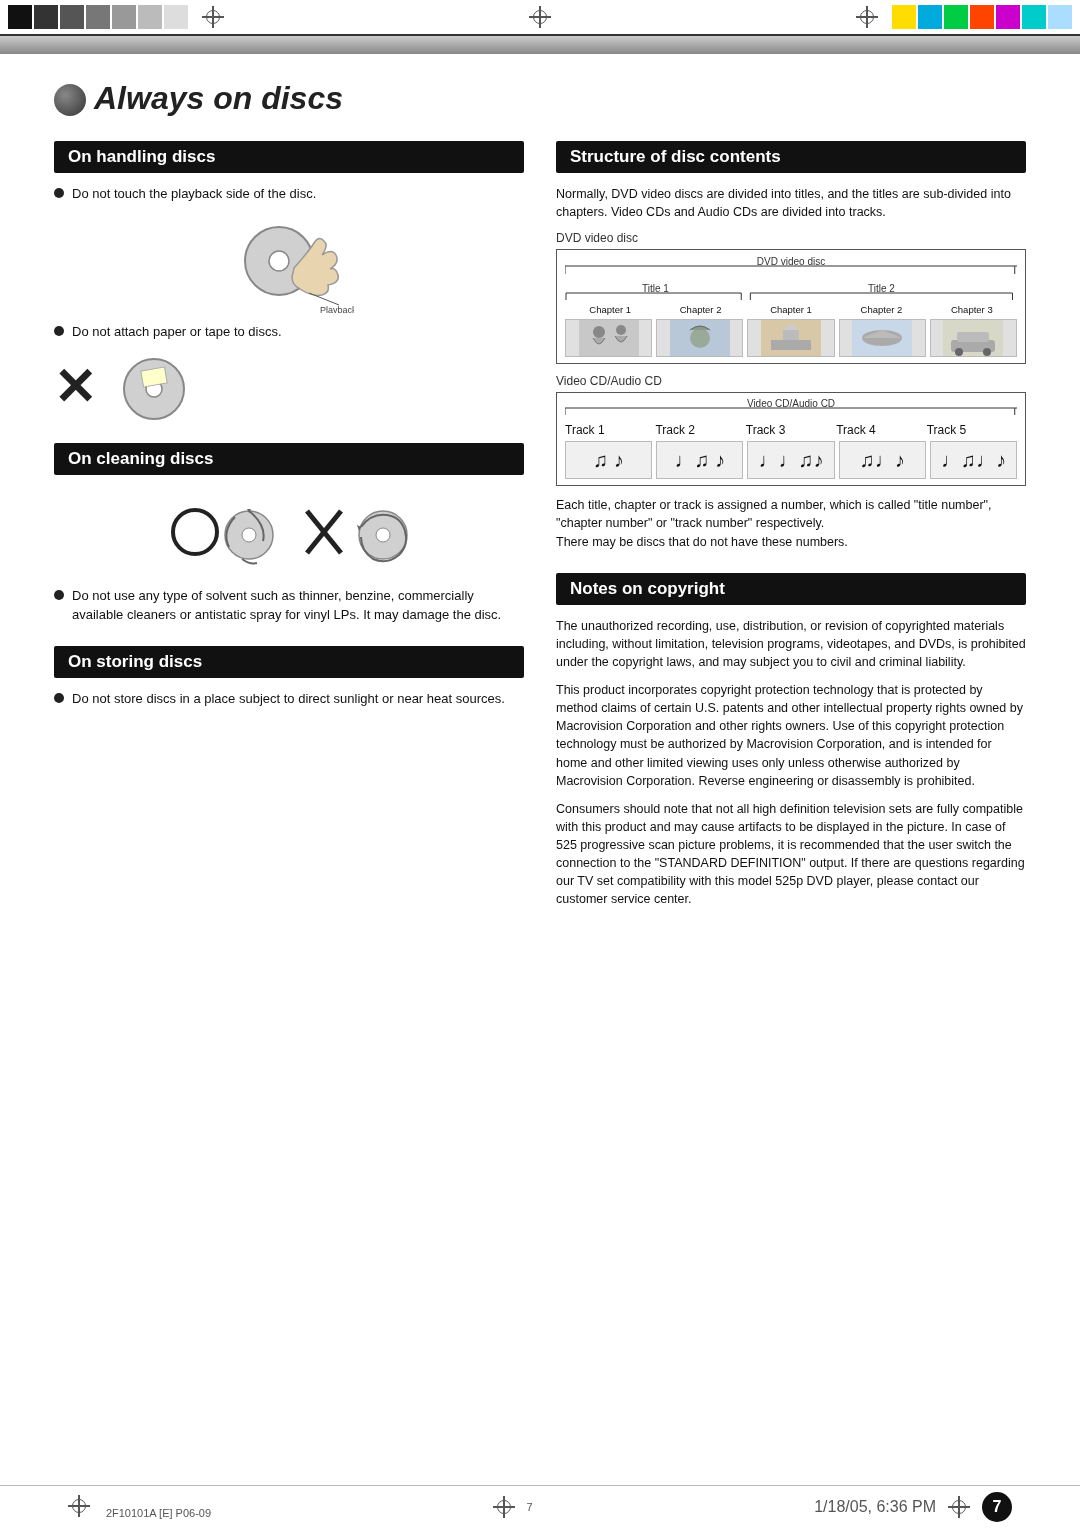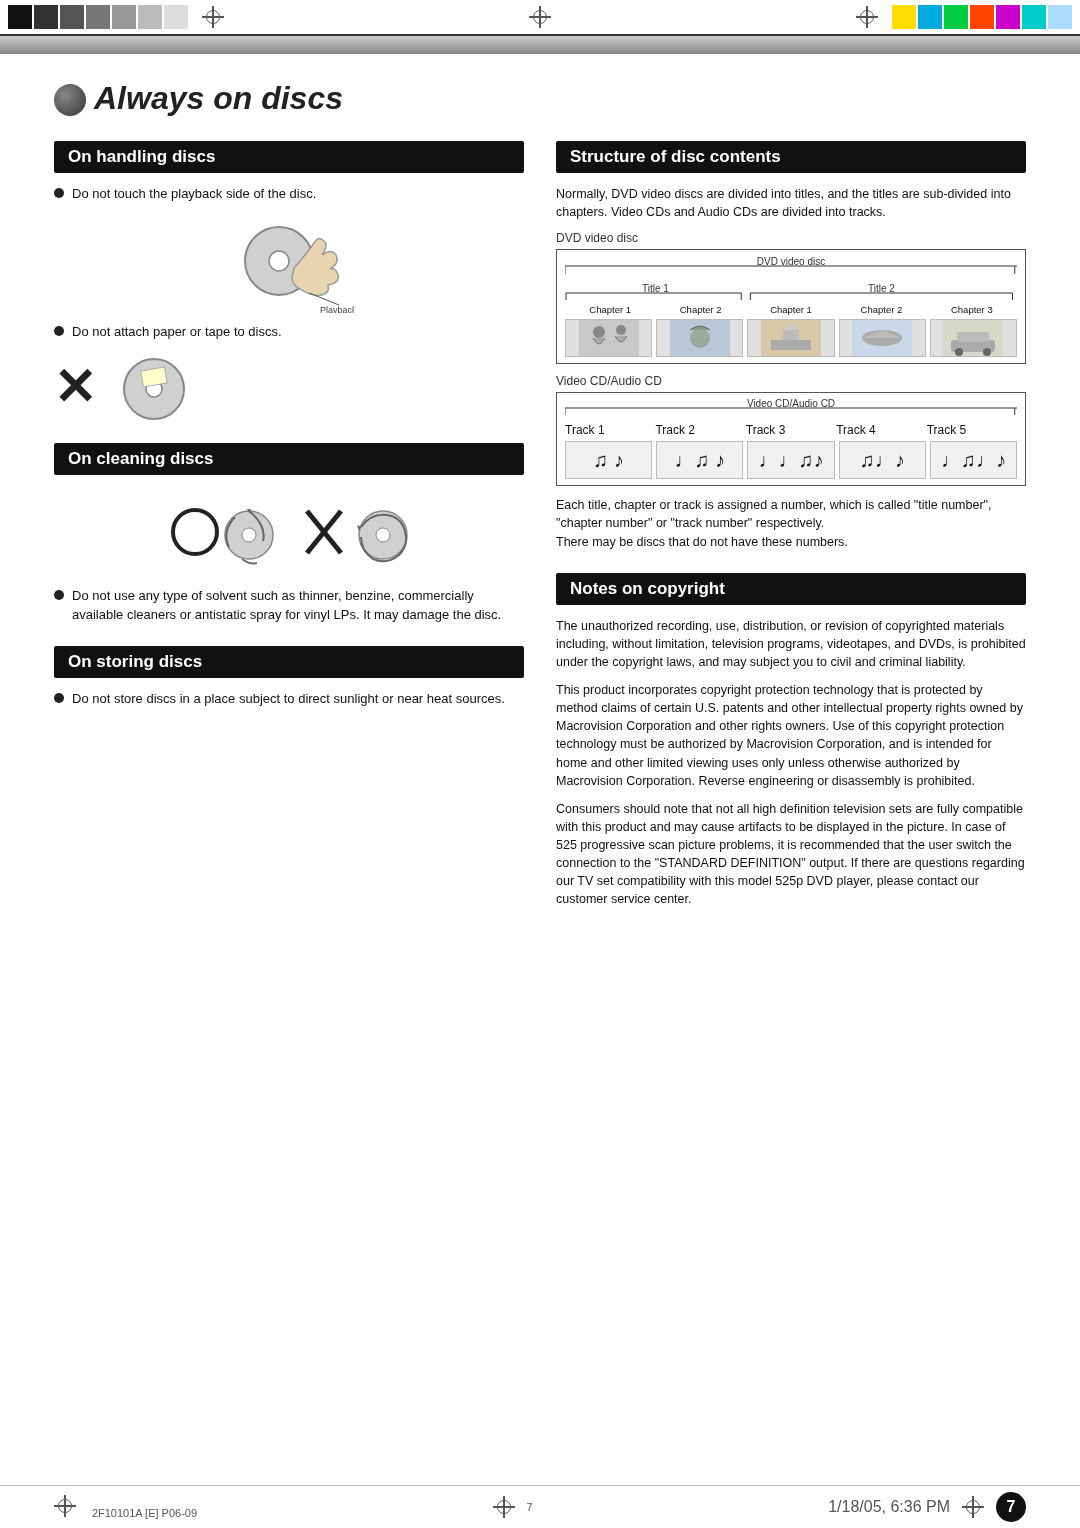--- a/index.html
+++ b/index.html
@@ -522,21 +522,21 @@
 
       <p class="para-text">The unauthorized recording, use, distribution, or revision of copyrighted materials including, without limitation, television programs, videotapes, and DVDs, is prohibited under the copyright laws, and may subject you to civil and criminal liability.</p>
       <p class="para-text">This product incorporates copyright protection technology that is protected by method claims of certain U.S. patents and other intellectual property rights owned by Macrovision Corporation and other rights owners. Use of this copyright protection technology must be authorized by Macrovision Corporation, and is intended for home and other limited viewing uses only unless otherwise authorized by Macrovision Corporation. Reverse engineering or disassembly is prohibited.</p>
       <p class="para-text">Consumers should note that not all high definition television sets are fully compatible with this product and may cause artifacts to be displayed in the picture. In case of 525 progressive scan picture problems, it is recommended that the user switch the connection to the "STANDARD DEFINITION" output. If there are questions regarding our TV set compatibility with this model 525p DVD player, please contact our customer service center.</p>
     </div>
 
   </div>
 
 </div>
 
-<div style="display:flex; align-items:center; justify-content:space-between; padding:6px 54px; border-top:1px solid #bbb; position:absolute; bottom:0; left:0; right:0; background:#fff;">
+<div style="display:flex; align-items:center; justify-content:space-between; padding:6px 68px; border-top:1px solid #bbb; position:absolute; bottom:0; left:0; right:0; background:#fff;">
   <div>
     <div style="width:22px;height:22px;position:relative;display:inline-block;">
       <div style="position:absolute;left:10px;top:0;width:2px;height:22px;background:#555"></div>
       <div style="position:absolute;top:10px;left:0;height:2px;width:22px;background:#555"></div>
       <div style="position:absolute;left:4px;top:4px;width:14px;height:14px;border-radius:50%;border:1.5px solid #555;"></div>
     </div>
     <span style="font-size:11px;color:#555;margin-left:12px;">2F10101A [E] P06-09</span>
   </div>
   <div style="display:flex;align-items:center;gap:12px;">
     <div style="width:22px;height:22px;position:relative;display:inline-block;">

